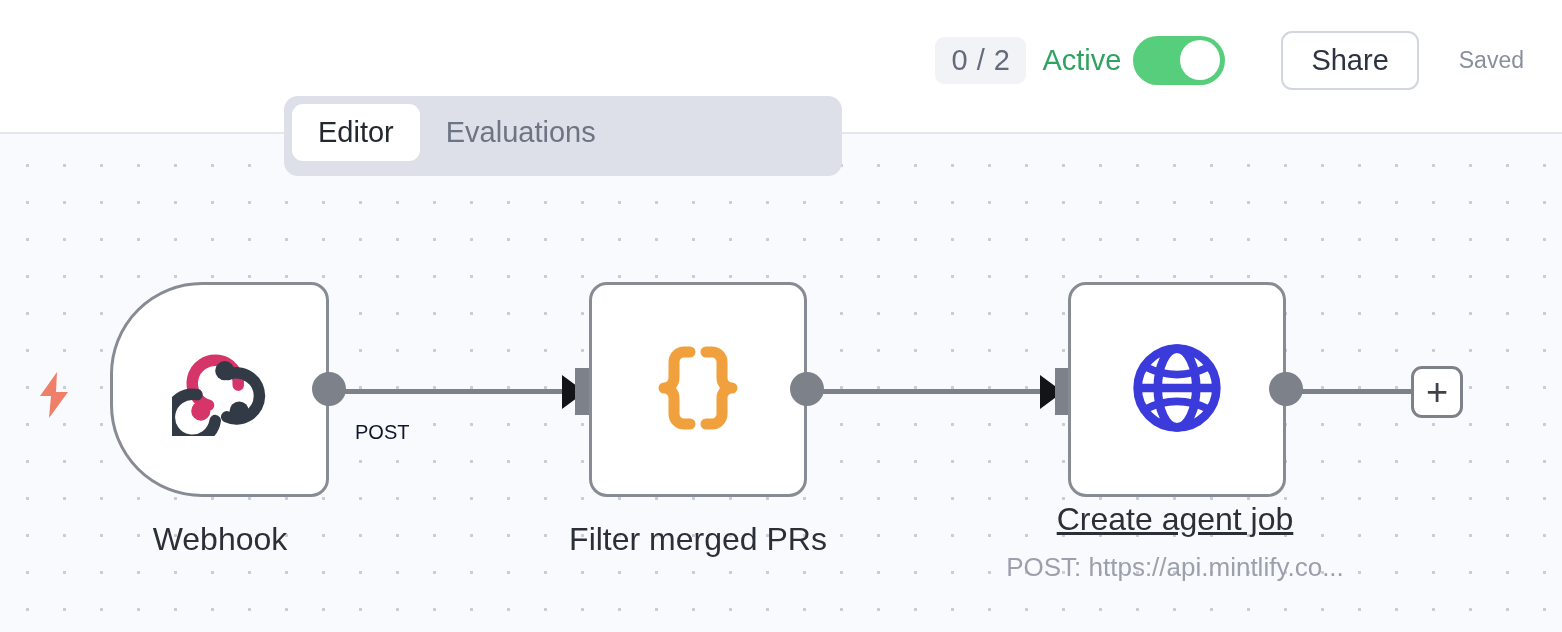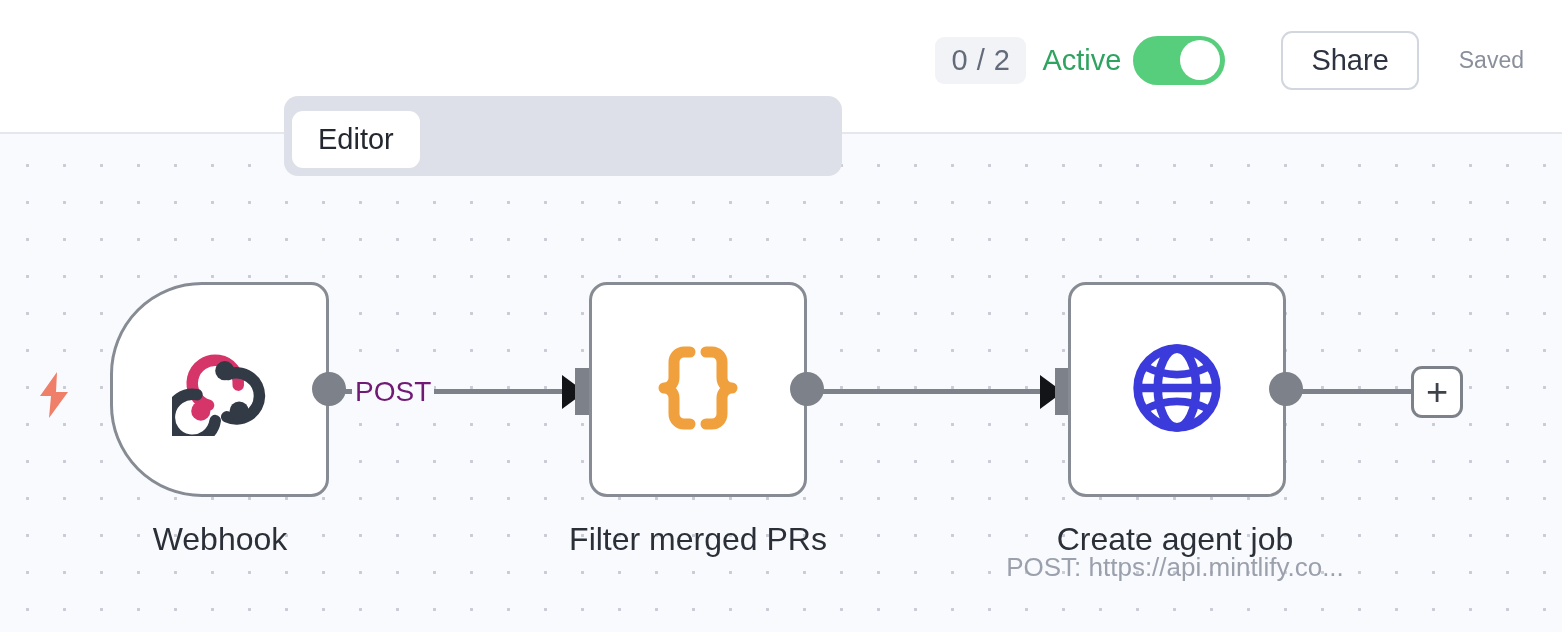--- a/index.html
+++ b/index.html
@@ -99,21 +99,21 @@
   
   .tabbar {
     position: absolute;
     left: 284px;
     top: 96px;
     width: 558px;
     height: 80px;
     background: #dde0e8;
     border-radius: 14px;
     display: flex;
-    align-items: flex-end;
+    align-items: flex-start;
     padding: 8px;
     z-index: 10;
   }
   .tab {
     font-size: 29px;
     color: #6e7483;
     padding: 14px 26px;
     border-radius: 11px;
     cursor: pointer;
     line-height: 1;
@@ -199,25 +199,26 @@
   }
   .arrow {
     position: absolute;
     width: 0; height: 0;
     border-top: 17px solid transparent;
     border-bottom: 17px solid transparent;
     border-left: 23px solid #121418;
   }
   .edge-label {
     position: absolute;
-    font-size: 28px;
-    color: #701a75;
+    font-size: 20px;
+    color: #0f172a;
     background: #f9fafd;
     padding: 0 3px;
     line-height: 1;
+    margin-top: 44px;
   }
 
   .add-btn {
     position: absolute;
     width: 52px; height: 52px;
     border: 3px solid #7d8189;
     border-radius: 11px;
     background: #ffffff;
     display: flex;
     align-items: center;
@@ -248,20 +249,21 @@
       </div>
 
       <button class="share-btn">Share</button>
 
       <div class="saved-label">Saved</div>
     </div>
   </div>
 
   <div class="tabbar">
     <div class="tab active">Editor</div>
+    <div class="tab">Evaluations</div>
   </div>
 
   <div class="canvas">
 
     <div class="bolt">
       <svg width="32" height="46" viewBox="0 0 32 46">
         <path d="M19 0 L2 24 L13 24 L11 46 L30 20 L18 20 Z" fill="#ef7f68"></path>
       </svg>
     </div>
 
@@ -310,21 +312,21 @@
         <svg width="96" height="96" viewBox="0 0 100 100">
           <circle cx="50" cy="50" r="41" fill="none" stroke="#3b3bdc" stroke-width="9"></circle>
           <ellipse cx="50" cy="50" rx="20" ry="41" fill="none" stroke="#3b3bdc" stroke-width="9"></ellipse>
           <line x1="9" y1="50" x2="91" y2="50" stroke="#3b3bdc" stroke-width="9"></line>
           <path d="M17 28 Q50 44 83 28" fill="none" stroke="#3b3bdc" stroke-width="8"></path>
           <path d="M17 72 Q50 56 83 72" fill="none" stroke="#3b3bdc" stroke-width="8"></path>
         </svg>
       </span>
     </div>
     <div class="handle-out" style="left:1269px; top:238px;"></div>
-    <div class="node-label" style="left:955px; top:388px; width:440px;">Create agent job</div>
+    <div class="node-label" style="left:955px; top:368px; width:440px;text-decoration:underline;">Create agent job</div>
     <div class="node-sub" style="left:955px; top:419px; width:440px;">POST: https://api.mintlify.co...</div>
 
     <div class="edge" style="left:1297px; top:255px; width:116px;"></div>
     <div class="add-btn" style="left:1411px; top:232px;">
       <span class="plus">+</span>
     </div>
 
   </div>
 </div>
 

